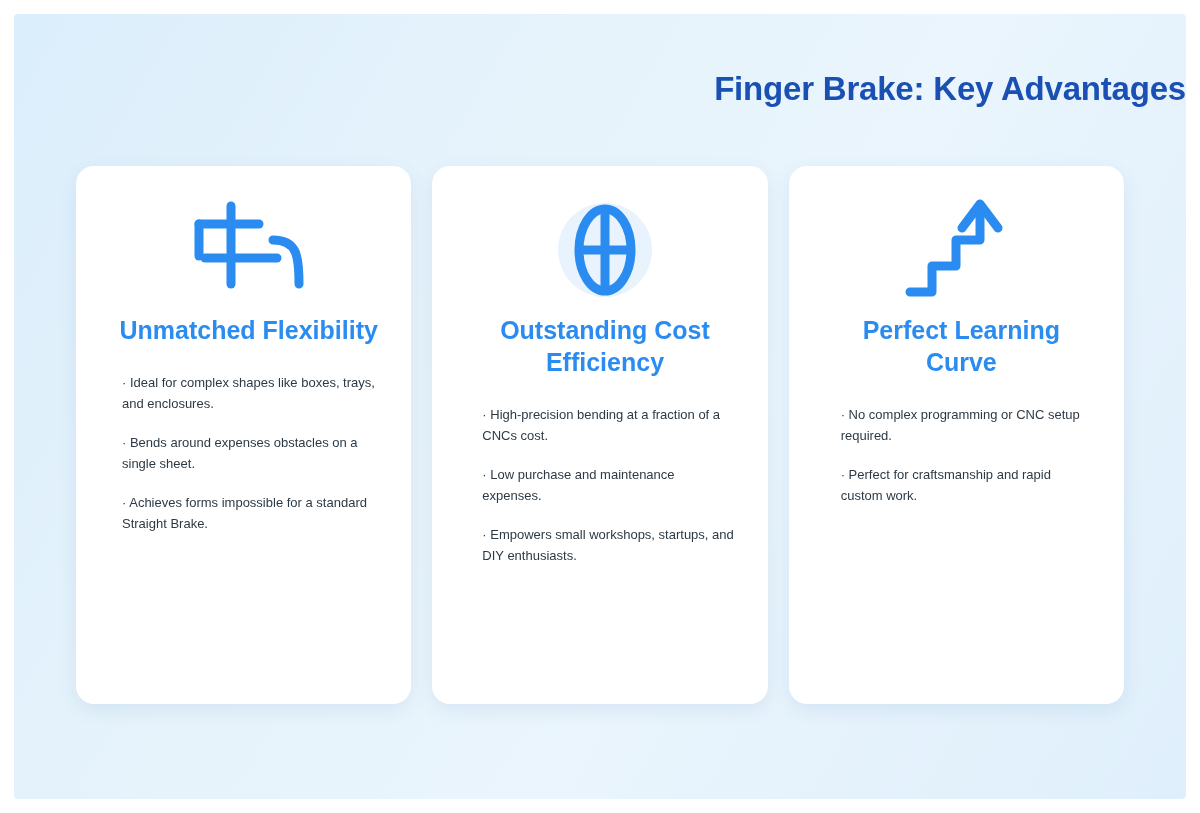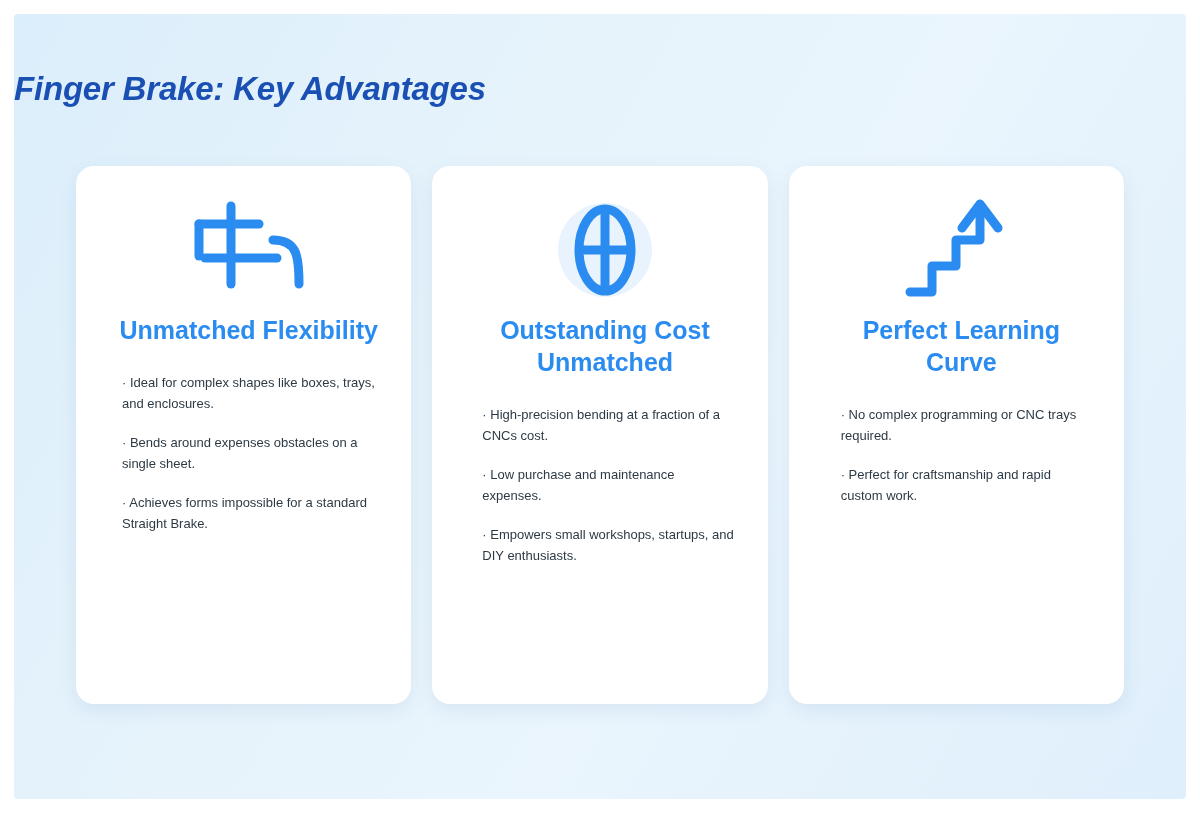--- a/index.html
+++ b/index.html
@@ -23,27 +23,26 @@
   }
   .board {
     position: relative;
     width: 100%;
     height: 100%;
     border-radius: 4px;
     background: linear-gradient(120deg, #dbeefb 0%, #e6f3fb 35%, #eaf5fd 60%, #dfeffb 100%);
     overflow: hidden;
   }
   .title {
-    text-align: left;
+    text-align: right;
     color: #1a4fb4;
     font-size: 33px;
     font-weight: bold;
     letter-spacing: -0.2px;
     margin-top: 56px;
-    font-style: italic;
   }
   .cards {
     position: absolute;
     top: 152px;
     left: 0;
     right: 0;
     display: flex;
     justify-content: center;
     gap: 21px;
     padding: 0 62px;
@@ -128,39 +127,39 @@
         <div class="icon-wrap">
           <span>
             <svg width="128" height="110" viewBox="0 0 128 110" fill="none" xmlns="http://www.w3.org/2000/svg">
               <circle cx="64" cy="55" r="47" fill="#e8f3fd"></circle>
               <ellipse cx="64" cy="55" rx="26" ry="41" stroke="#2a8cf0" stroke-width="9" fill="none"></ellipse>
               <path d="M64 16 V94" stroke="#2a8cf0" stroke-width="9" stroke-linecap="round"></path>
               <path d="M40 55 H88" stroke="#2a8cf0" stroke-width="9" stroke-linecap="round"></path>
             </svg>
           </span>
         </div>
-        <div class="card-title">Outstanding Cost Unmatched</div>
+        <div class="card-title">Outstanding Cost Efficiency</div>
         <div class="bullets">
           <div class="bullet">· High-precision bending at a fraction of a CNCs cost.</div>
           <div class="bullet">· Low purchase and maintenance expenses.</div>
           <div class="bullet">· Empowers small workshops, startups, and DIY enthusiasts.</div>
         </div>
       </div>
 
       <div class="card card-3">
         <div class="icon-wrap">
           <span>
             <svg width="118" height="108" viewBox="0 0 118 108" fill="none" xmlns="http://www.w3.org/2000/svg">
               <path d="M8 96 H30 V70 H54 V44 H78 V18" stroke="#2a8cf0" stroke-width="9" stroke-linejoin="round" stroke-linecap="round" fill="none"></path>
               <path d="M60 32 L78 8 L96 32" stroke="#2a8cf0" stroke-width="9" stroke-linejoin="round" stroke-linecap="round" fill="none"></path>
             </svg>
           </span>
         </div>
         <div class="card-title">Perfect Learning Curve</div>
         <div class="bullets">
-          <div class="bullet">· No complex programming or CNC trays required.</div>
+          <div class="bullet">· No complex programming or CNC setup required.</div>
           <div class="bullet">· Perfect for craftsmanship and rapid custom work.</div>
         </div>
       </div>
 
     </div>
   </div>
 </div>
 
 </body></html>

